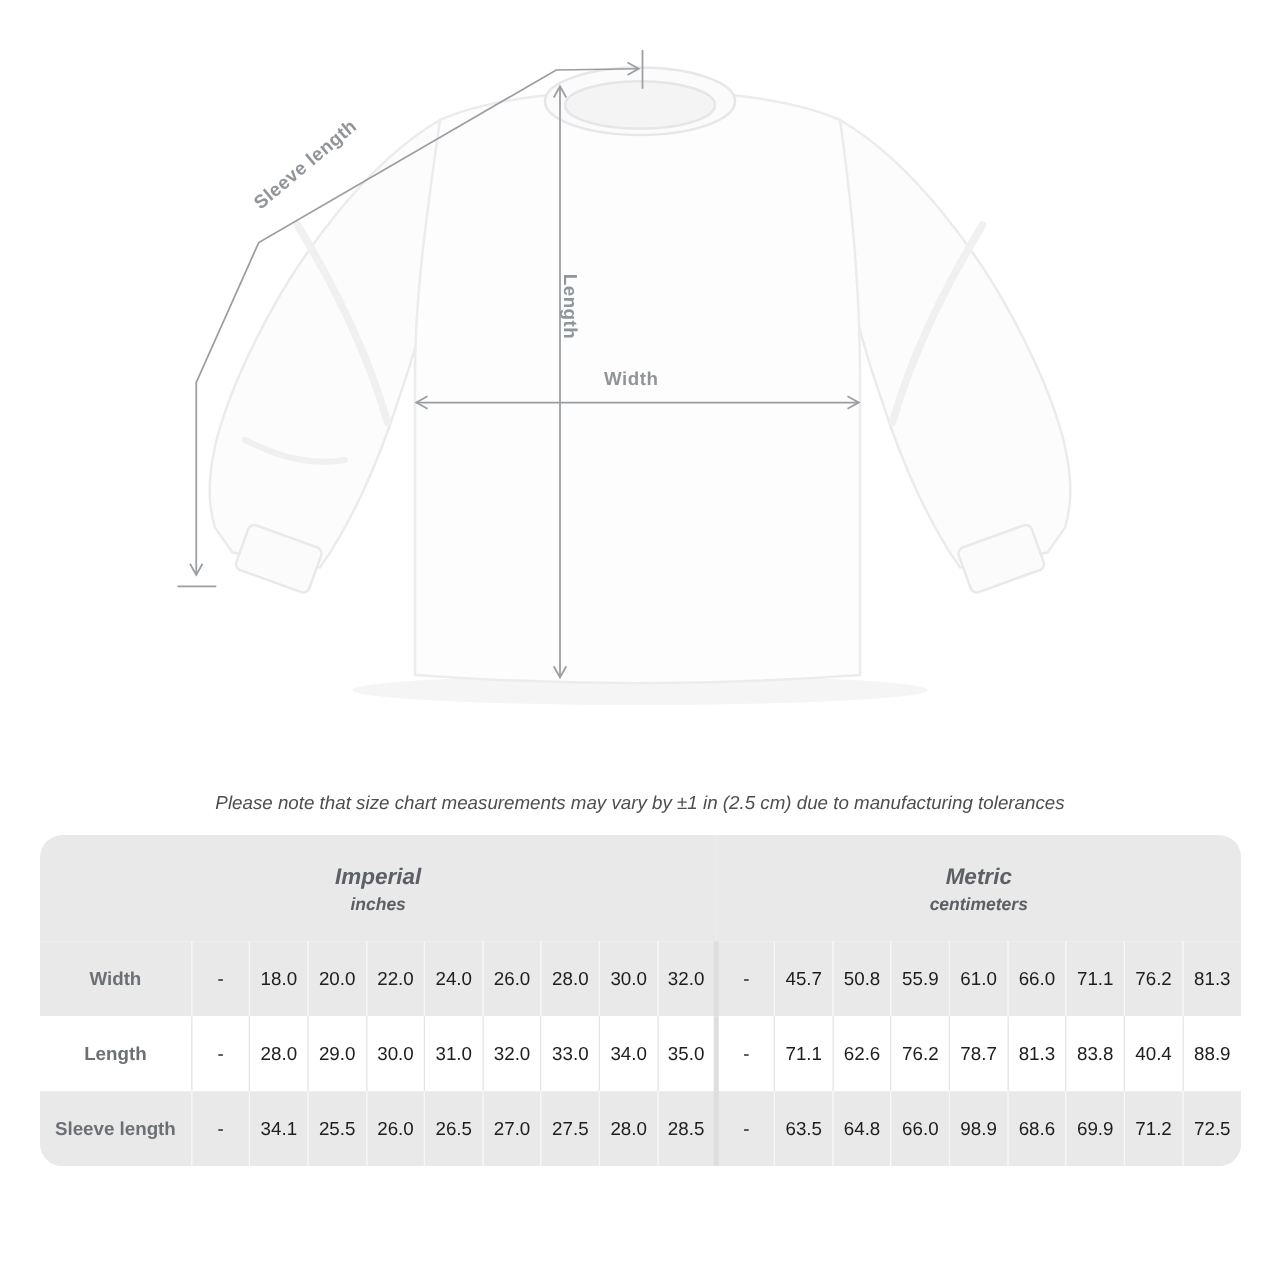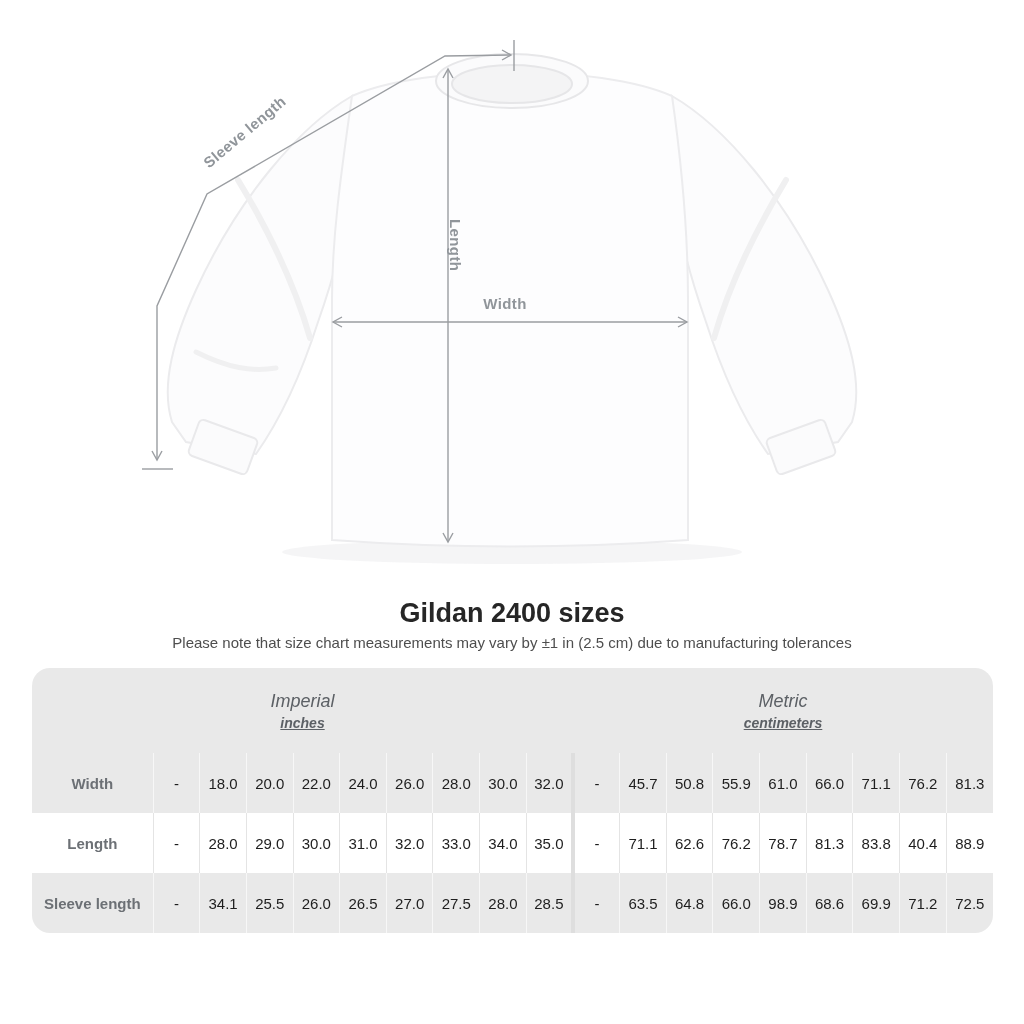--- a/index.html
+++ b/index.html
@@ -13,31 +13,31 @@
                  letter-spacing:.4px;white-space:nowrap;}
   .lbl-sleeve{left:200px;top:158px;transform:rotate(-40deg);transform-origin:0 0;}
   .lbl-length{left:464px;top:219px;transform:rotate(90deg);transform-origin:0 0;}
   .lbl-width{left:0;top:295px;width:1024px;text-align:center;}
   .lbl-width span{display:inline-block;margin-left:-14px;}
 
   
   .page-title{position:absolute;left:0;top:598px;width:1024px;text-align:center;
               font-size:27px;font-weight:bold;color:#262626;}
   .page-subtitle{position:absolute;left:0;top:634px;width:1024px;text-align:center;
-              font-size:15px;color:#4e4e4e;}
+              font-size:15px;font-style:italic;color:#4e4e4e;}
 
   
   .table-wrap{position:absolute;left:32px;top:668px;width:961px;border-radius:18px;
               overflow:hidden;}
   table.sizes{border-collapse:collapse;table-layout:fixed;width:961px;}
   table.sizes th,table.sizes td{padding:0;text-align:center;vertical-align:middle;
               font-size:15px;}
   tr.band th{background:#e9e9e9;height:85px;border:none;}
-  .g-name{font-size:18px;font-weight:normal;font-style:italic;color:#5c6065;}
-  .g-unit{font-size:14px;font-style:italic;color:#5c6065;margin-top:3px;text-decoration:underline;}
+  .g-name{font-size:18px;font-weight:bold;font-style:italic;color:#5c6065;}
+  .g-unit{font-size:14px;font-style:italic;color:#5c6065;margin-top:3px;}
   tr.hdr th{background:#fff;height:60px;font-weight:bold;color:#6c7075;
             border-left:1px solid #e4e4e4;}
   tr.hdr th:first-child{border-left:none;}
   tr.row-gray th,tr.row-gray td{background:#e9e9e9;height:60px;border-left:1px solid #f7f7f7;}
   tr.row-gray th:first-child{border-left:none;}
   tr.row-white th,tr.row-white td{background:#fff;height:60px;border-left:1px solid #e4e4e4;}
   tr.row-white th:first-child{border-left:none;}
   tr.sizes-row th.rowlabel,tr.row-gray th.rowlabel,tr.row-white th.rowlabel{
             font-weight:bold;color:#6c7075;}
   td.val{color:#1e1e1e;font-weight:normal;}
@@ -104,21 +104,20 @@
       </g>
     </svg>
 
     <span class="measure-label lbl-sleeve">Sleeve length</span>
     <span class="measure-label lbl-length">Length</span>
     <div class="measure-label lbl-width">
       <span>Width</span>
     </div>
   </div>
 
-  <div class="page-title">Gildan 2400 sizes</div>
   <div class="page-subtitle">Please note that size chart measurements may vary by ±1 in (2.5 cm) due to manufacturing tolerances</div>
 
   <div class="table-wrap">
     <table class="sizes">
       <colgroup>
         <col style="width:121px">
         <col span="18" style="width:46.6px">
       </colgroup>
       <thead>
         <tr class="band">

